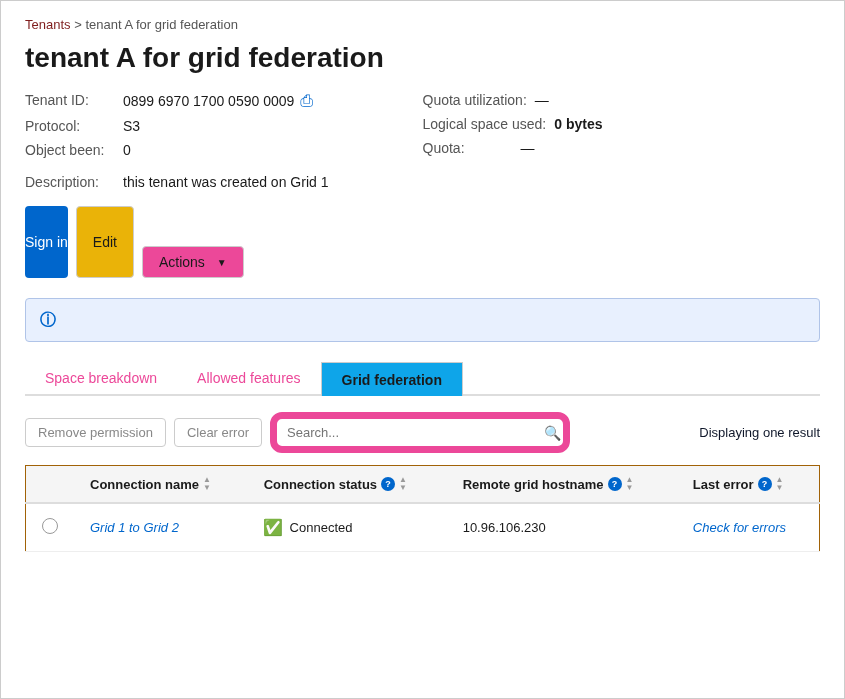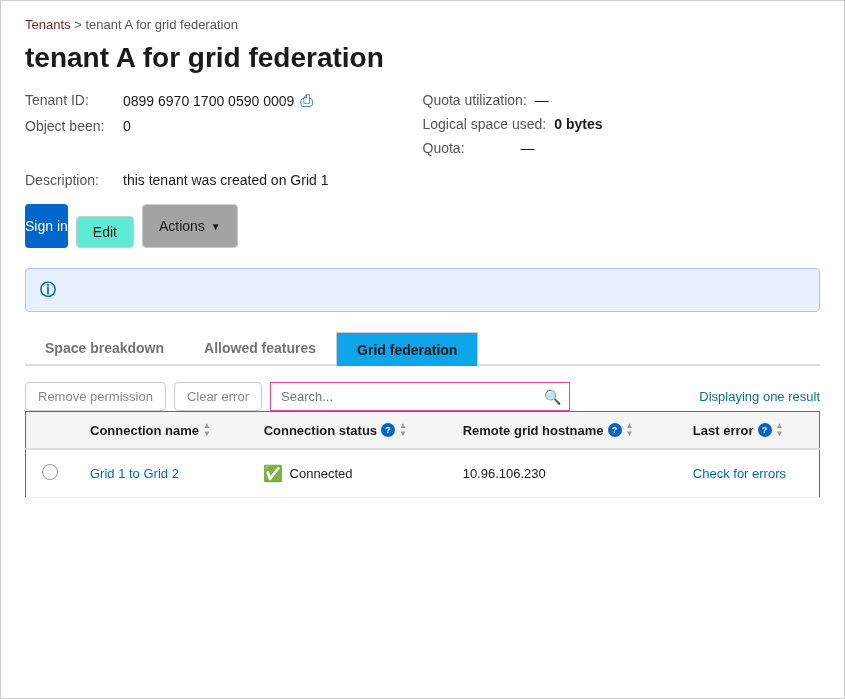--- a/index.html
+++ b/index.html
@@ -88,40 +88,40 @@
     .btn-primary {
       background: #0066cc;
       color: #fff;
       border: none;
       padding: 7px 0;
       border-radius: 4px;
       cursor: pointer;
       font-size: 14px;
     }
     .btn-secondary {
-      background: #5eead4;
+      background: #eab308;
       color: #1a1a1a;
       border: 1px solid #ccc;
       padding: 7px 16px;
       border-radius: 4px;
       cursor: pointer;
       font-size: 14px;
-      margin-top: 12px;
     }
     .btn-actions {
-      background: #a3a3a3;
+      background: #ec4899;
       color: #1a1a1a;
       border: 1px solid #ccc;
       padding: 7px 16px;
       border-radius: 4px;
       cursor: pointer;
       font-size: 14px;
       display: flex;
       align-items: center;
-      gap: 6px;
+      gap: 12px;
+      margin-top: 40px;
     }
     .chevron-down {
       font-size: 10px;
     }
     .info-banner {
       display: flex;
       align-items: flex-start;
       gap: 10px;
       background: #e8f0fe;
       border: 1px solid #b0c4e8;
@@ -144,73 +144,72 @@
     .tabs-row {
       display: flex;
       gap: 0;
       border-bottom: 2px solid #ddd;
       margin-bottom: 16px;
     }
     .tab {
       padding: 8px 20px;
       cursor: pointer;
       font-size: 14px;
-      color: #737373;
+      color: #ec4899;
       border: none;
       background: none;
       border-bottom: 2px solid transparent;
       margin-bottom: -2px;
-      font-weight: bold;
     }
     .tab.active {
       color: #1a1a1a;
       font-weight: bold;
       background: #0ea5e9;
       border: 1px solid #ccc;
       border-bottom: none;
     }
     .table-controls {
       display: flex;
       align-items: center;
       gap: 8px;
-      margin-bottom: 0;
+      margin-bottom: 12px;
     }
     .btn-table {
       background: #fff;
       color: #888;
       border: 1px solid #ccc;
       padding: 6px 12px;
       border-radius: 4px;
       cursor: pointer;
       font-size: 13px;
     }
     .search-box {
       position: relative;
       flex: 1;
       max-width: 300px;
     }
     .search-box input {
       width: 100%;
       padding: 6px 32px 6px 10px;
-      border: 1px solid #ec4899;
-      border-radius: 0;
+      border: 7px solid #ec4899;
+      border-radius: 12px;
       font-size: 13px;
     }
     .search-icon {
       position: absolute;
       right: 8px;
       top: 50%;
       transform: translateY(-50%);
       color: #888;
       font-size: 14px;
     }
     .result-count {
       margin-left: auto;
       font-size: 13px;
-      color: #0f766e;
+      color: #0f172a;
     }
     .data-table {
       width: 100%;
       border-collapse: collapse;
       border: 1px solid #a16207;
       border-radius: 4px;
     }
     .data-table thead {
       background: #f5f5f5;
     }
@@ -256,20 +255,21 @@
       width: 16px;
       height: 16px;
       border: 1px solid #999;
       border-radius: 50%;
       display: inline-block;
     }
     .link-blue {
       color: #0066cc;
       text-decoration: none;
       cursor: pointer;
+      font-style: italic;
     }
     .status-connected {
       display: flex;
       align-items: center;
       gap: 6px;
       color: #1a1a1a;
     }
     .check-icon {
       color: #2ea04e;
       font-size: 16px;
@@ -289,20 +289,24 @@
   <h1 class="page-title">tenant A for grid federation</h1>
 
   <div class="info-grid">
     <div class="info-left">
       <div class="info-row">
         <span class="info-label">Tenant ID:</span>
         <div class="tenant-id-row">
           <span class="info-value">0899 6970 1700 0590 0009</span>
           <span class="copy-icon">⎙</span>
         </div>
+      </div>
+      <div class="info-row">
+        <span class="info-label">Protocol:</span>
+        <span class="info-value">S3</span>
       </div>
       <div class="info-row">
         <span class="info-label">Object been:</span>
         <span class="info-value">0</span>
       </div>
     </div>
     <div class="info-right">
       <div class="info-row">
         <span class="info-label">Quota utilization:</span>
         <span class="info-value">—</span>

